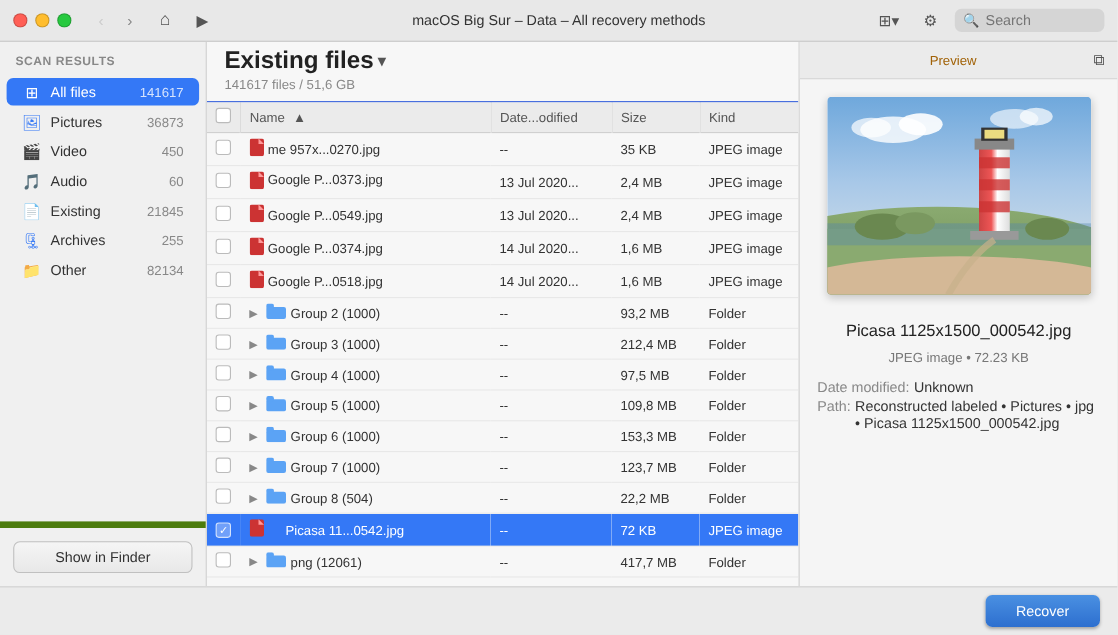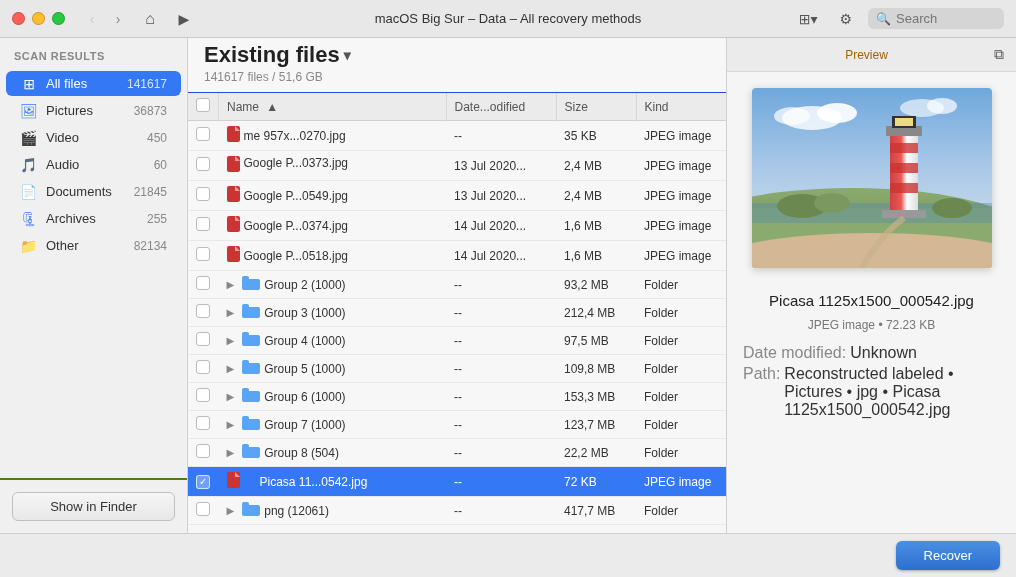--- a/index.html
+++ b/index.html
@@ -192,21 +192,21 @@
     .sidebar-item.active .sidebar-label { color: white; }
 
     .sidebar-count {
       font-size: 12px;
       color: #888;
     }
 
     .sidebar-footer {
       margin-top: auto;
       padding: 12px;
-      border-top: 2px solid #4d7c0f;
+      border-top: 6px solid #4d7c0f;
     }
 
     .show-finder-btn {
       width: 100%;
       padding: 6px 12px;
       background: linear-gradient(to bottom, #f5f5f5, #e8e8e8);
       border: 1px solid #c0c0c0;
       border-radius: 6px;
       font-size: 13px;
       color: #333;
@@ -410,21 +410,21 @@
       font-size: 12px;
       color: #777;
     }
 
     .preview-details {
       padding: 8px 16px;
     }
 
     .preview-detail-row {
       display: flex;
-      font-size: 16px;
+      font-size: 13px;
       margin-bottom: 3px;
       gap: 4px;
     }
 
     .preview-detail-label {
       color: #888;
       white-space: nowrap;
     }
 
     .preview-detail-value {
@@ -506,21 +506,21 @@
       <span class="sidebar-label">Video</span>
       <span class="sidebar-count">450</span>
     </div>
     <div class="sidebar-item">
       <span class="sidebar-icon">🎵</span>
       <span class="sidebar-label">Audio</span>
       <span class="sidebar-count">60</span>
     </div>
     <div class="sidebar-item">
       <span class="sidebar-icon">📄</span>
-      <span class="sidebar-label">Documents</span>
+      <span class="sidebar-label">Existing</span>
       <span class="sidebar-count">21845</span>
     </div>
     <div class="sidebar-item">
       <span class="sidebar-icon">🗜</span>
       <span class="sidebar-label">Archives</span>
       <span class="sidebar-count">255</span>
     </div>
     <div class="sidebar-item">
       <span class="sidebar-icon">📁</span>
       <span class="sidebar-label">Other</span>

